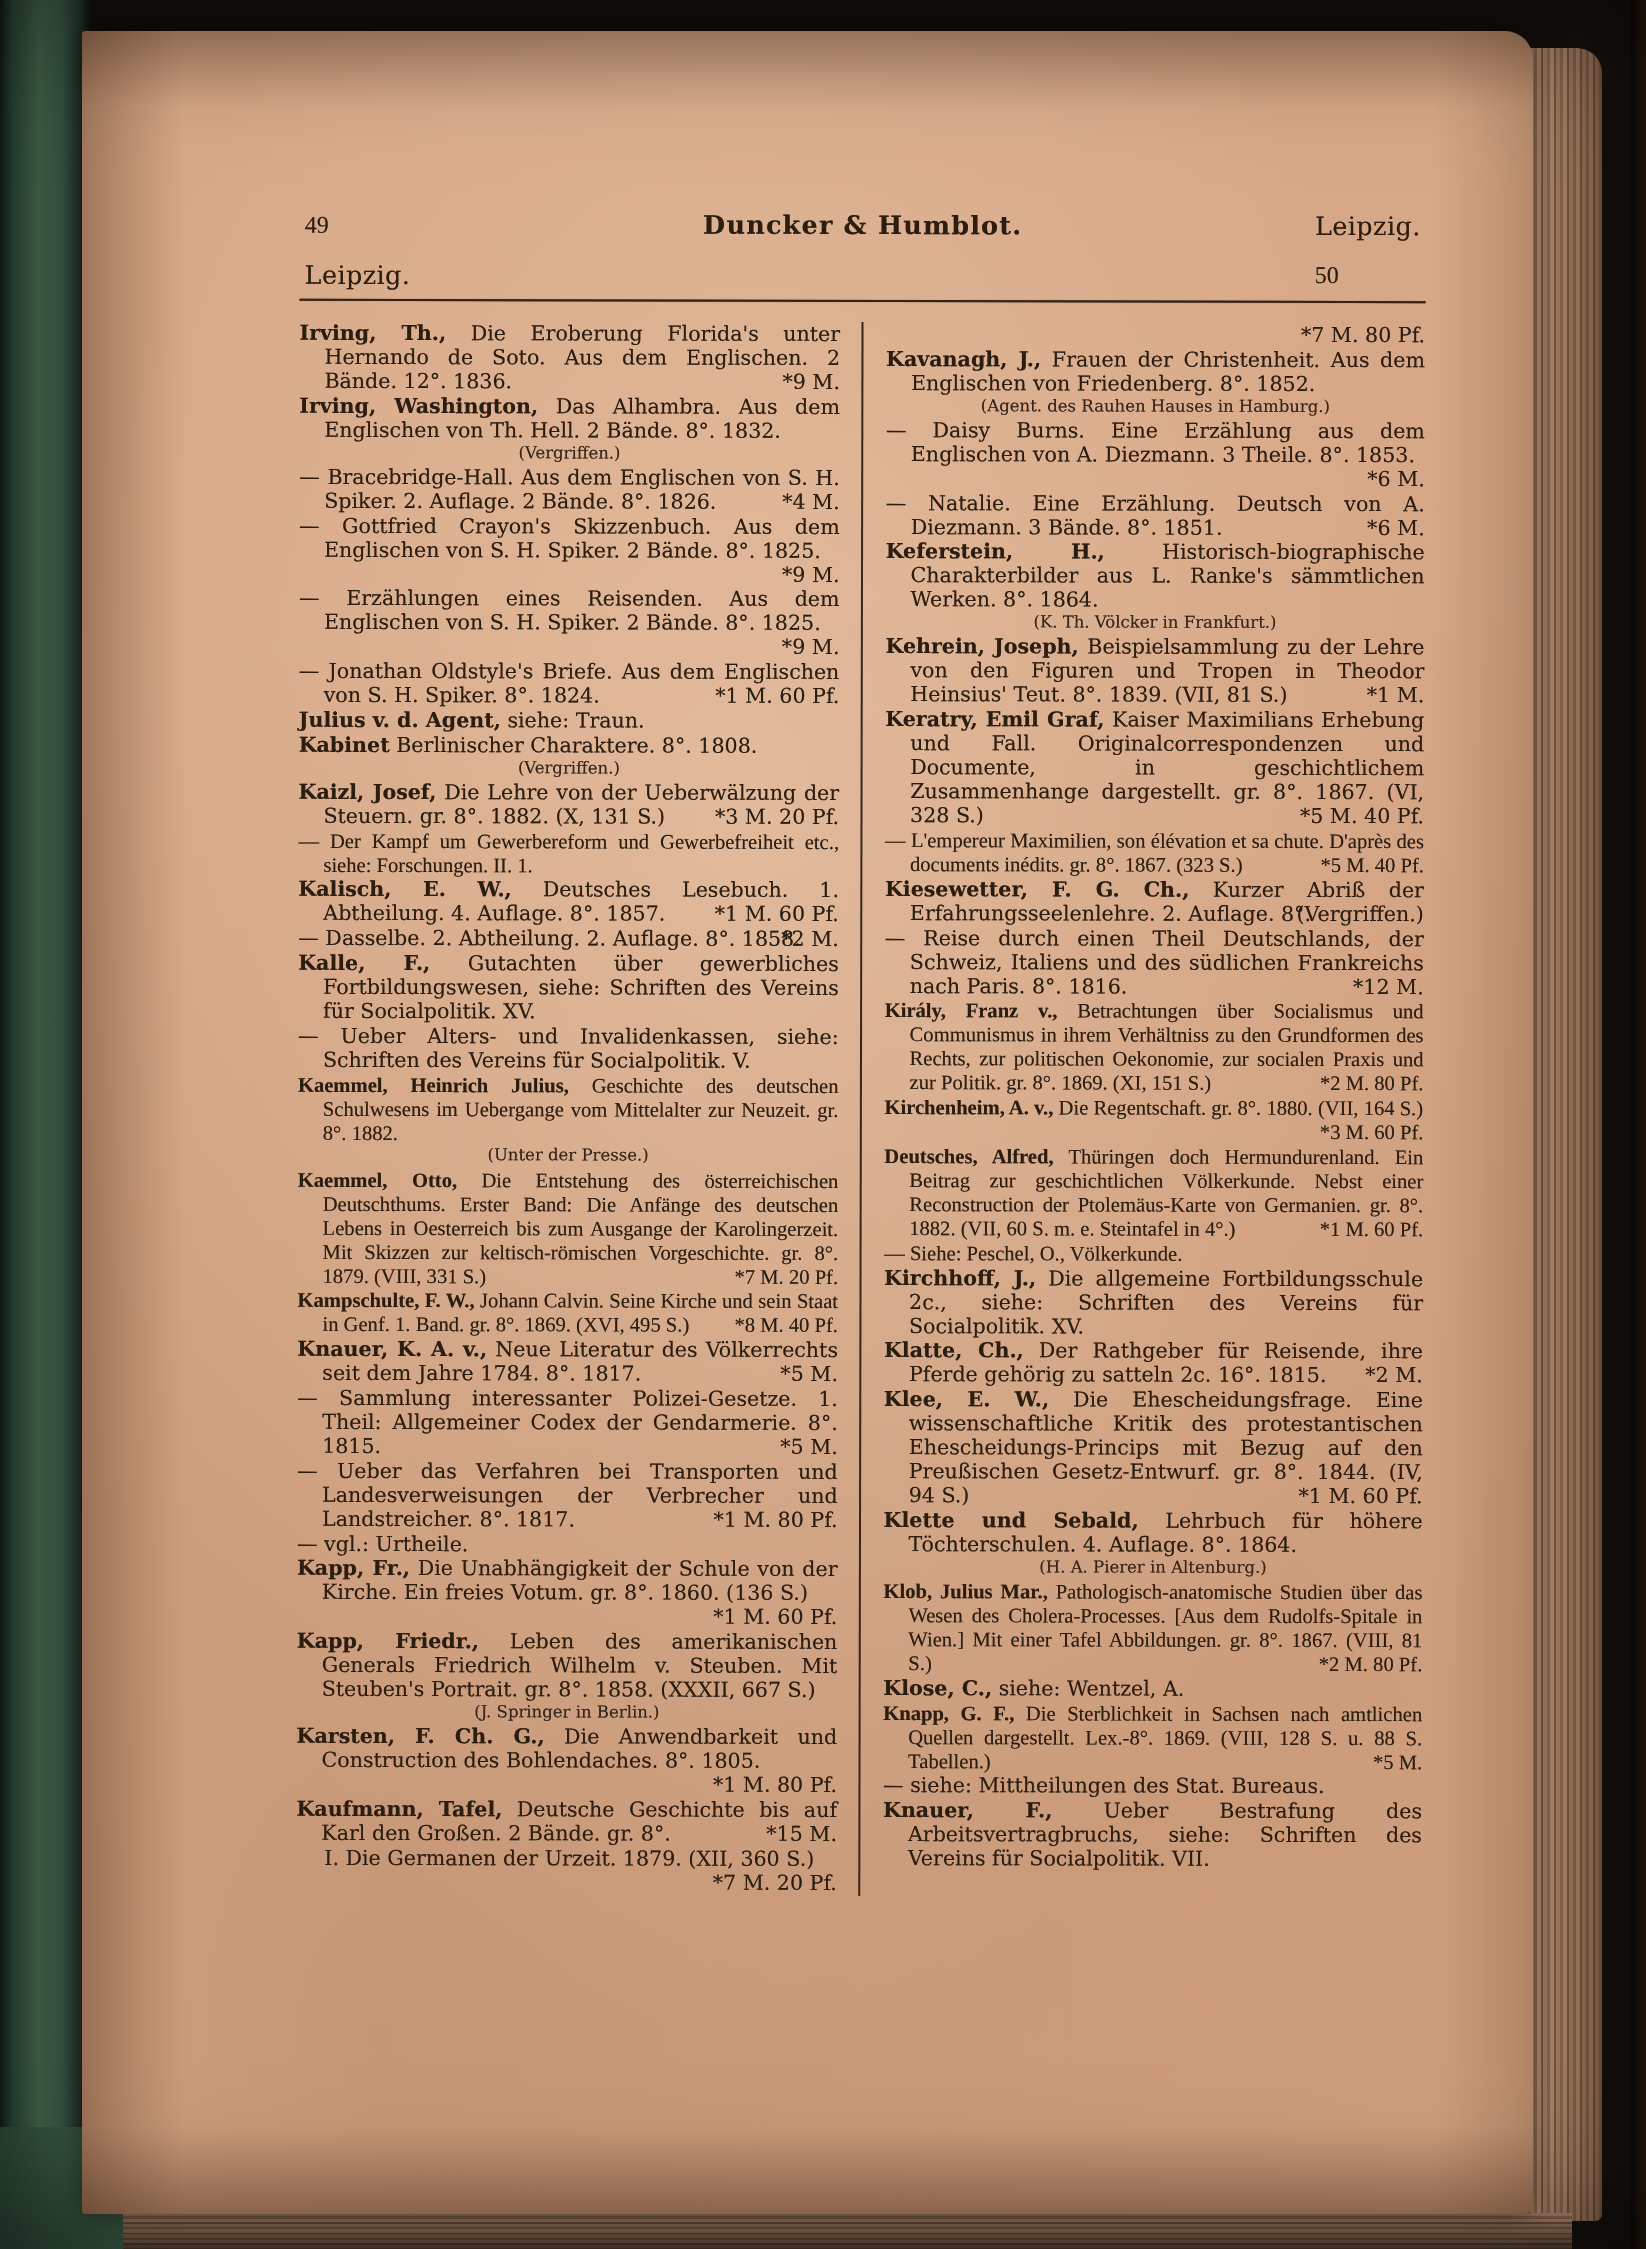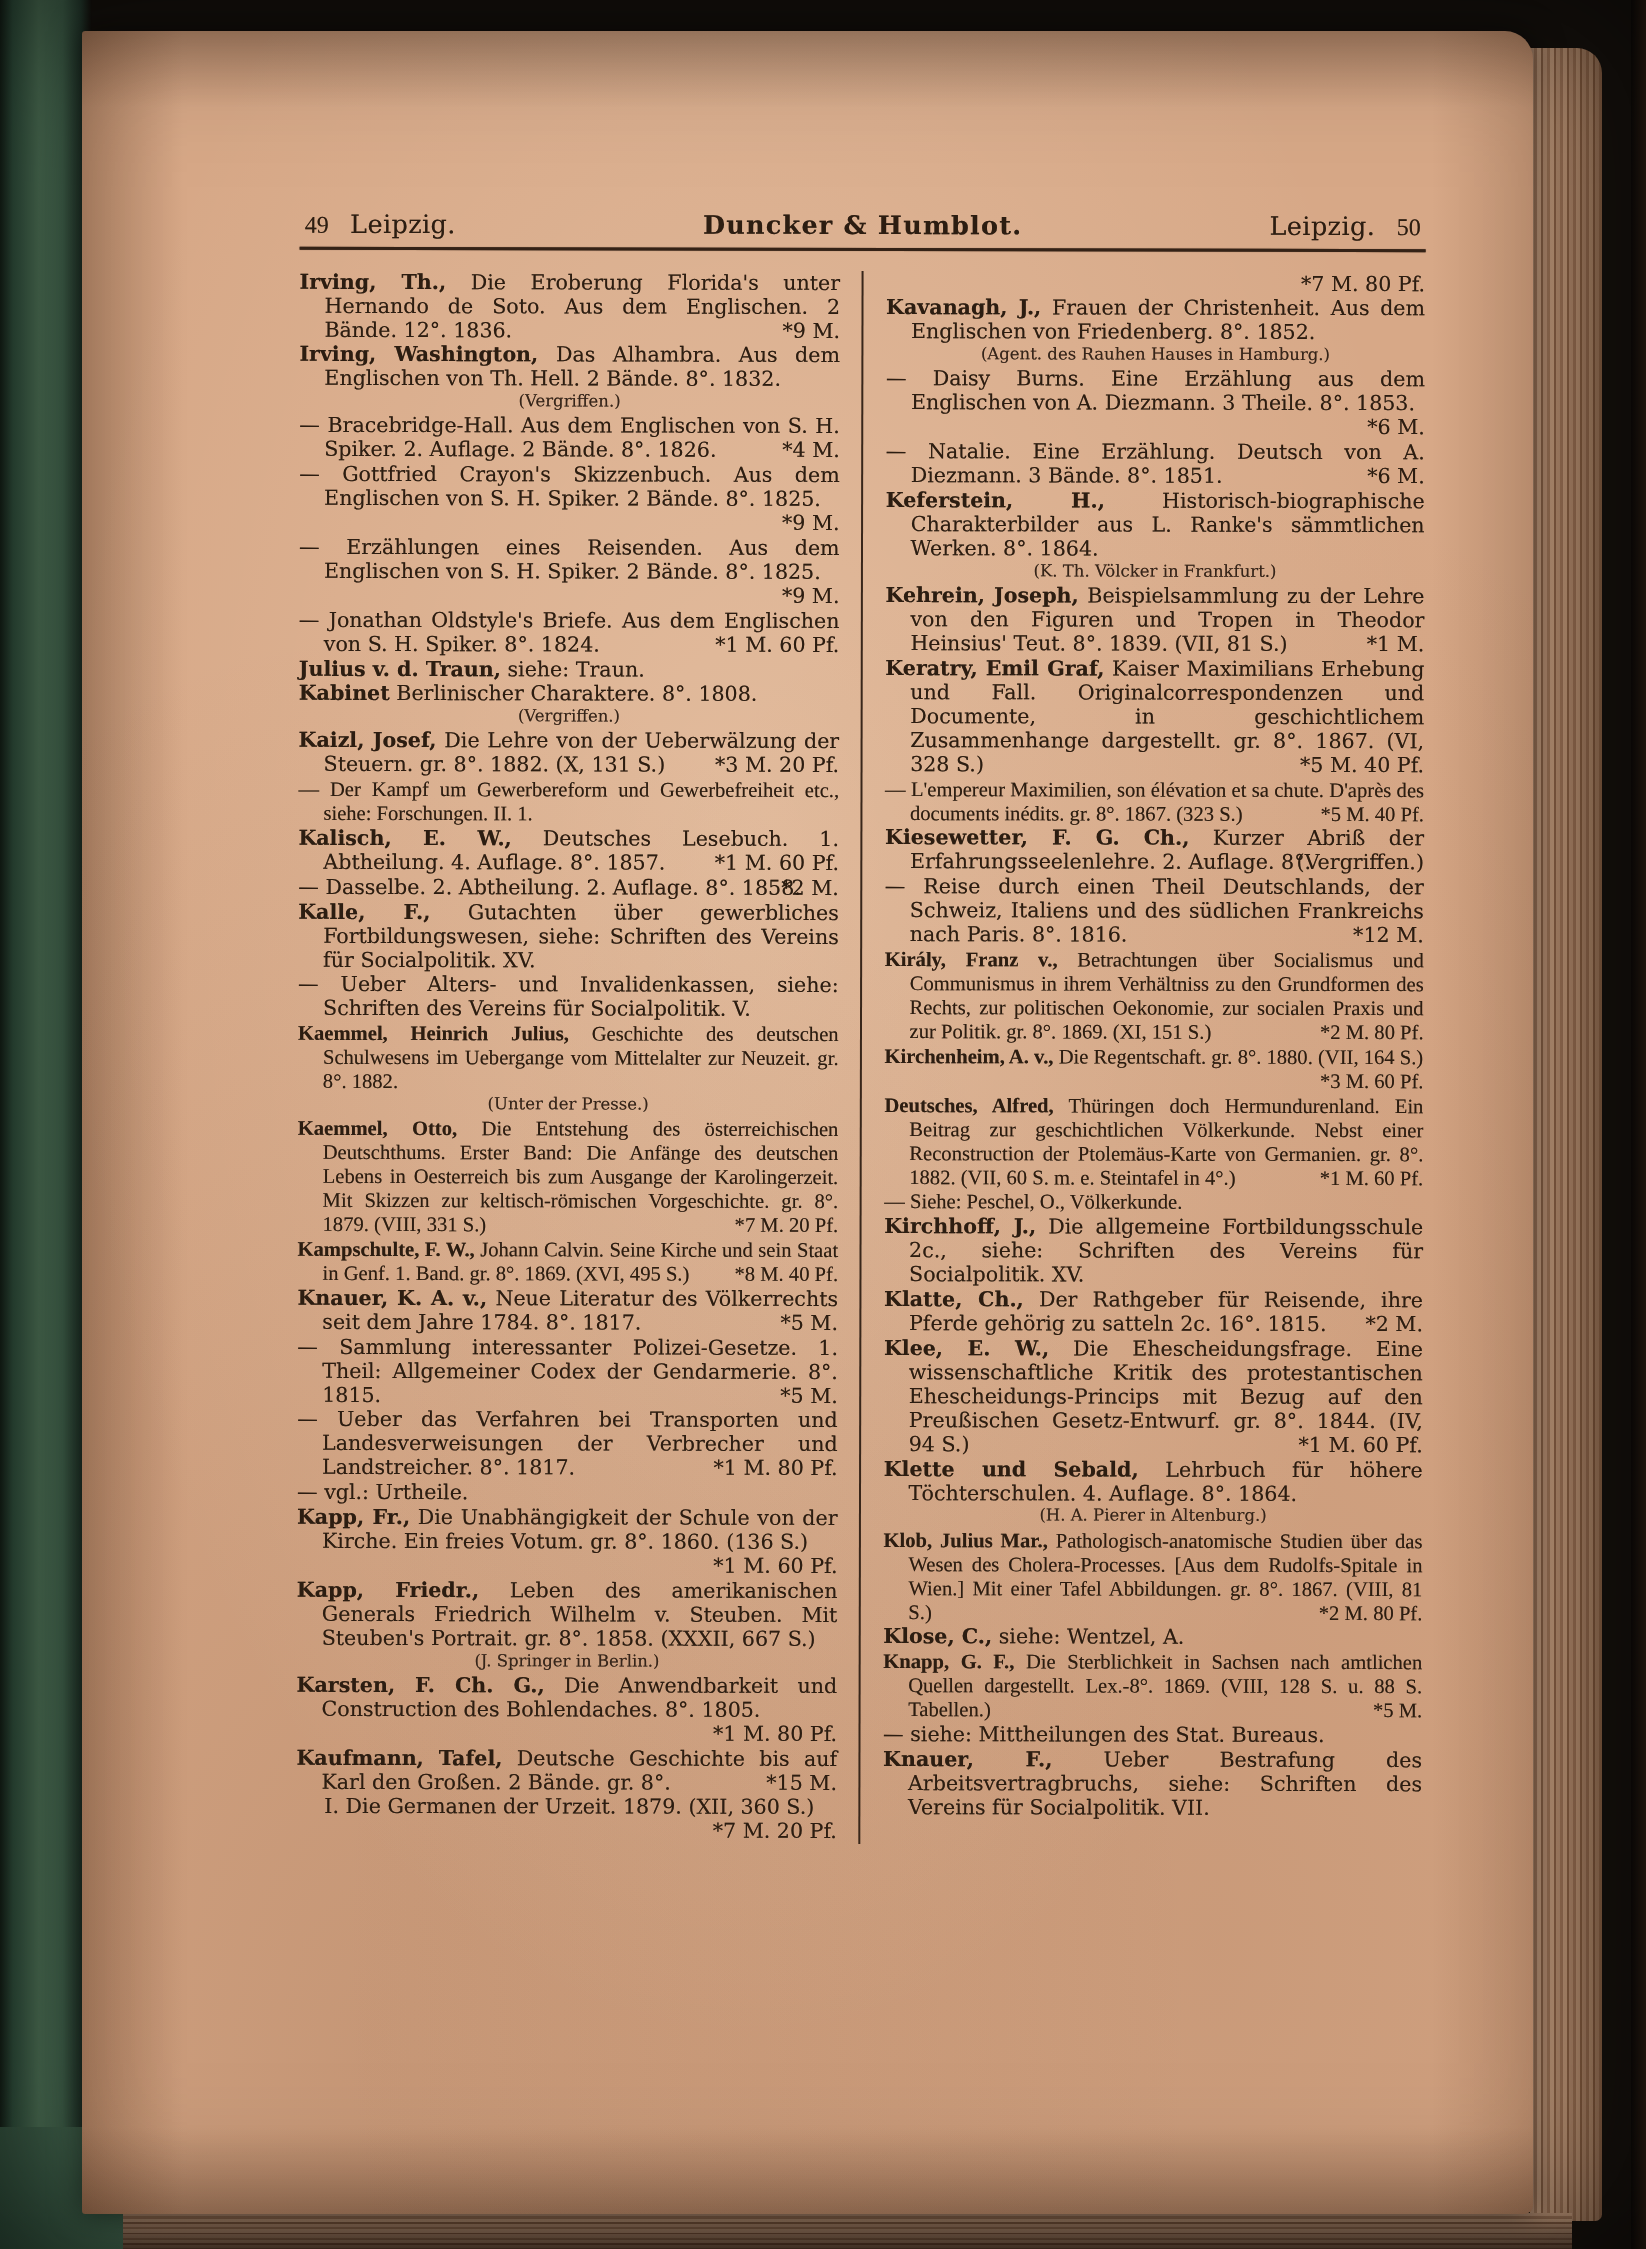--- a/index.html
+++ b/index.html
@@ -59,21 +59,21 @@
   .content{
     position:absolute;left:216px;top:179px;width:1126px;z-index:3;
     color:#2c1d11;
     transform:rotate(0.12deg);
     text-shadow:0 0 0.6px rgba(44,29,17,0.55);
   }
   .header{
     display:flex;justify-content:space-between;align-items:baseline;
     font-size:25.5px;padding:0 5px 8.2px 5px;
   }
-  .h-left,.h-right{display:flex;gap:21.4px;align-items:baseline;}
+  .h-left,.h-right{display:flex;gap:21.4px;align-items:baseline;flex-direction:column;}
   .pagenum{font-family:"Liberation Serif",serif;font-size:24px;}
   .city{font-weight:normal;letter-spacing:0.4px;}
   .publisher{font-weight:bold;letter-spacing:1.2px;}
   .header-rule{height:2.5px;background:#342216;margin-bottom:20px;box-shadow:0 0 0.8px rgba(52,34,22,.8);}
   .columns{display:flex;position:relative;}
   .divider{width:1.6px;background:#38261a;flex:0 0 1.6px;}
   .col{width:562px;box-sizing:border-box;font-size:20.6px;line-height:24px;text-align:justify;}
   .col-left{padding-right:21.4px;}
   .col-right{padding-left:23px;}
   .entry{padding-left:25px;text-indent:-25px;margin:0 0 0.8px 0;}
@@ -112,21 +112,21 @@
     <div class="header-rule"></div>
     <div class="columns">
       <div class="col col-left" id="col-left">
           <div class="entry"><span class="lead">Irving, Th.,</span> <span>Die Eroberung Florida's unter Hernando de Soto. Aus dem Englischen. 2 Bände. 12°. 1836.</span> <span class="price">*9 M.</span></div>
           <div class="entry"><span class="lead">Irving, Washington,</span> <span>Das Alhambra. Aus dem Englischen von Th. Hell. 2 Bände. 8°. 1832.</span></div>
           <div class="note"><span>(Vergriffen.)</span></div>
           <div class="entry"><span>— Bracebridge-Hall. Aus dem Englischen von S. H. Spiker. 2. Auflage. 2 Bände. 8°. 1826.</span> <span class="price">*4 M.</span></div>
           <div class="entry"><span>— Gottfried Crayon's Skizzenbuch. Aus dem Englischen von S. H. Spiker. 2 Bände. 8°. 1825.</span> <span class="price">*9 M.</span></div>
           <div class="entry"><span>— Erzählungen eines Reisenden. Aus dem Englischen von S. H. Spiker. 2 Bände. 8°. 1825.</span> <span class="price">*9 M.</span></div>
           <div class="entry"><span>— Jonathan Oldstyle's Briefe. Aus dem Englischen von S. H. Spiker. 8°. 1824.</span> <span class="price">*1 M. 60 Pf.</span></div>
-          <div class="entry"><span class="lead">Julius v. d. Traun,</span> <span>siehe: Traun.</span></div>
+          <div class="entry"><span class="lead">Julius v. d. Agent,</span> <span>siehe: Traun.</span></div>
           <div class="entry"><span class="lead">Kabinet</span> <span>Berlinischer Charaktere. 8°. 1808.</span></div>
           <div class="note"><span>(Vergriffen.)</span></div>
           <div class="entry"><span class="lead">Kaizl, Josef,</span> <span>Die Lehre von der Ueberwälzung der Steuern. gr. 8°. 1882. (X, 131 S.)</span> <span class="price">*3 M. 20 Pf.</span></div>
           <div class="entry latin"><span>— Der Kampf um Gewerbereform und Gewerbefreiheit etc., siehe: Forschungen. II. 1.</span></div>
           <div class="entry"><span class="lead">Kalisch, E. W.,</span> <span>Deutsches Lesebuch. 1. Abtheilung. 4. Auflage. 8°. 1857.</span> <span class="price">*1 M. 60 Pf.</span></div>
           <div class="entry"><span>— Dasselbe. 2. Abtheilung. 2. Auflage. 8°. 1858.</span> <span class="price">*2 M.</span></div>
           <div class="entry"><span class="lead">Kalle, F.,</span> <span>Gutachten über gewerbliches Fortbildungswesen, siehe: Schriften des Vereins für Socialpolitik. XV.</span></div>
           <div class="entry"><span>— Ueber Alters- und Invalidenkassen, siehe: Schriften des Vereins für Socialpolitik. V.</span></div>
           <div class="entry latin"><span class="lead">Kaemmel, Heinrich Julius,</span> <span>Geschichte des deutschen Schulwesens im Uebergange vom Mittelalter zur Neuzeit. gr. 8°. 1882.</span></div>
           <div class="note"><span>(Unter der Presse.)</span></div>

